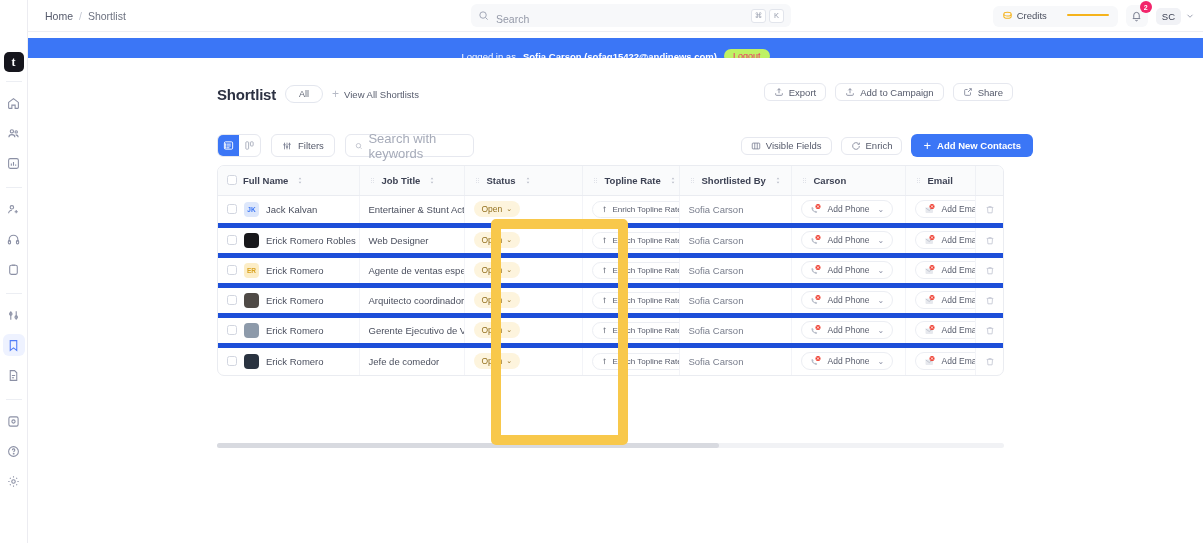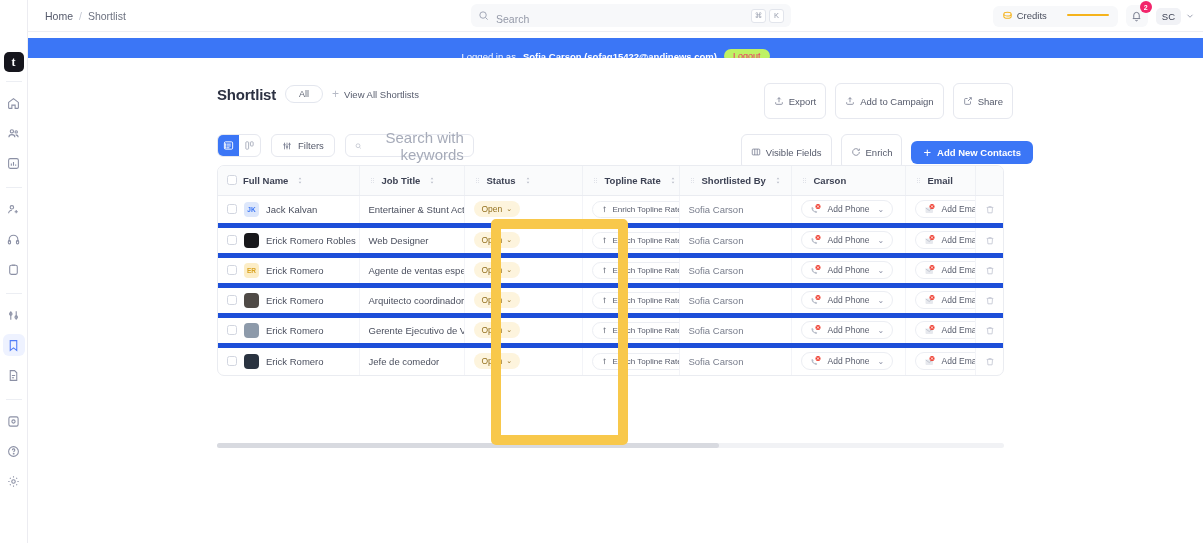--- a/index.html
+++ b/index.html
@@ -100,21 +100,21 @@
   #allPill {
     border: 1px solid #e3e6ee; border-radius: 11px; padding: 3px 13px;
     font-size: 9px; color: #636877;
   }
   #viewAll { display: flex; align-items: center; gap: 5px; font-size: 9.5px; color: #575c6d; }
   #viewAll .plus { color: #b6bac6; font-size: 12px; line-height: 1; }
 
   #headActions { position: absolute; right: 190px; top: 25px; display: flex; gap: 9px; }
   .ghost-btn {
     border: 1px solid #e6e8ef; border-radius: 6px; background: #fff;
-    height: 36px; padding: 3px 9px; display: flex; align-items: center; gap: 5px;
+    height: 18px; padding: 3px 9px; display: flex; align-items: center; gap: 5px;
     font-size: 9.5px; color: #555a6b;
   }
   .ghost-btn svg { width: 10px; height: 10px; color: #7d8295; }
 
   
   #toolbar { position: absolute; left: 189px; top: 76px; display: flex; align-items: center; gap: 10px; }
   #viewToggle {
     display: flex; border: 1px solid #e6e8ef; border-radius: 6px; overflow: hidden;
     background: #fff; height: 23px;
   }
@@ -126,21 +126,21 @@
   #filtersBtn {
     border: 1px solid #e6e8ef; border-radius: 6px; height: 23px; padding: 0 10px;
     display: flex; align-items: center; gap: 6px; font-size: 9.5px; color: #555a6b; background: #fff;
   }
   #filtersBtn svg { width: 10px; height: 10px; color: #7d8295; }
   #kwSearch {
     border: 1px solid #e6e8ef; border-radius: 6px; height: 23px; width: 129px;
     display: flex; align-items: center; gap: 6px; padding: 0 9px; background: #fff;
   }
   #kwSearch svg { width: 10px; height: 10px; color: #a6abb9; }
-  #kwSearch .ph { font-size: 15px; color: #a6abb9; text-align: right; }
+  #kwSearch .ph { font-size: 13px; color: #a6abb9; }
 
   #toolbarRight { position: absolute; right: 170px; top: 76px; display: flex; align-items: center; gap: 9px; }
   #addBtn {
     background: #3b76f6; border-radius: 6px; height: 23px; padding: 0 12px;
     display: flex; align-items: center; gap: 6px; color: #fff; font-size: 9.5px; font-weight: bold;
   }
   #addBtn .pl { font-size: 13px; font-weight: normal; line-height: 1; }
 
   
   #tablewrap {

